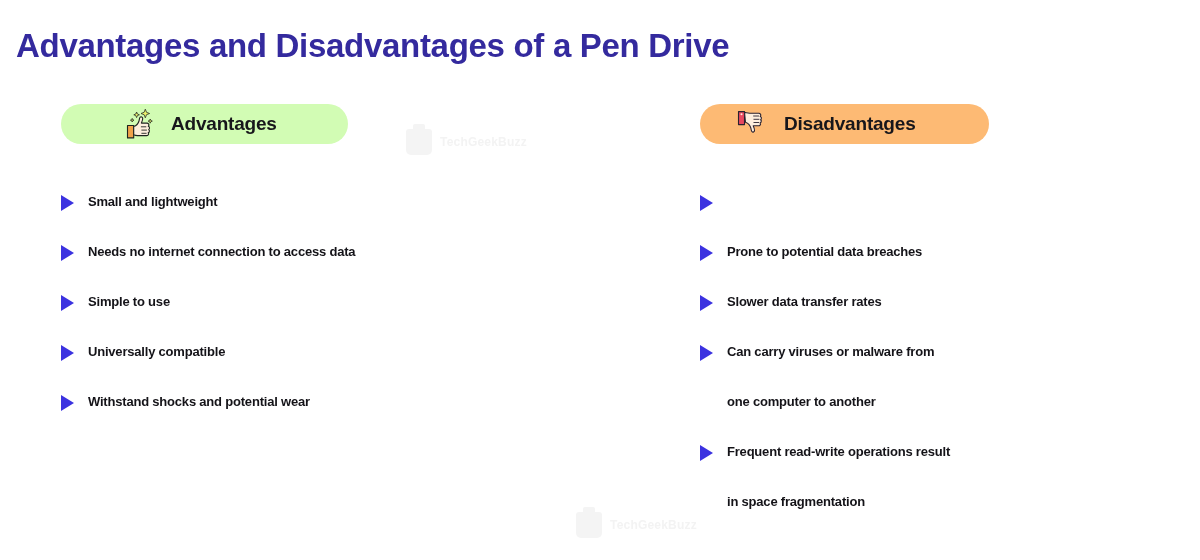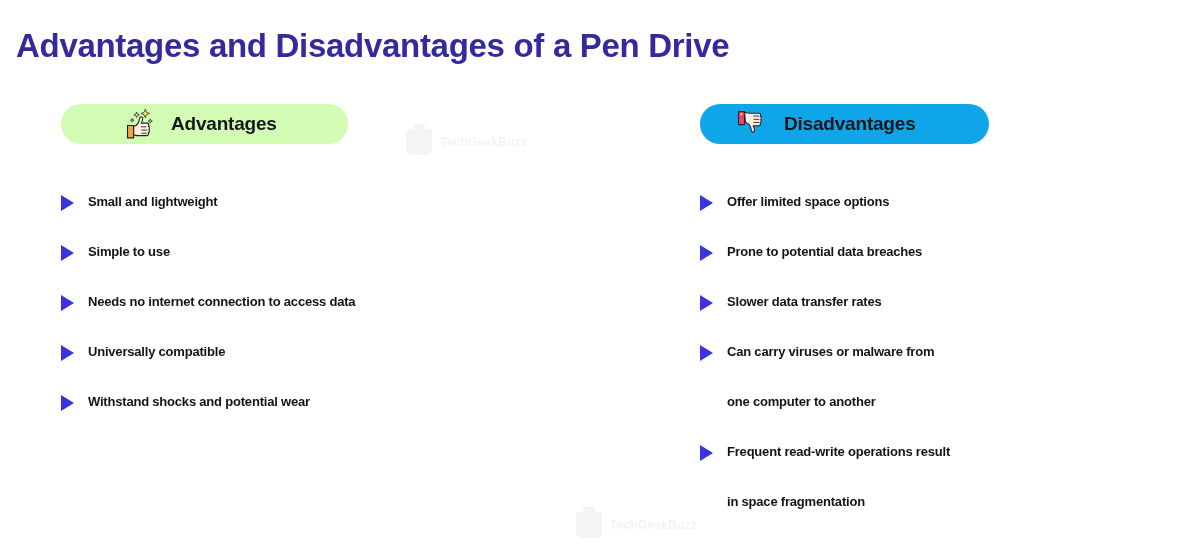--- a/index.html
+++ b/index.html
@@ -51,21 +51,21 @@
     border-radius: 27px;
     box-sizing: border-box;
   }
   .pill.advantages {
     width: 287px;
     background: #d2fcb4;
     padding-left: 58px;
   }
   .pill.disadvantages {
     width: 289px;
-    background: #0ea5e9;
+    background: #fdba74;
     padding-left: 32px;
   }
   .pill-icon {
     width: 38px;
     height: 38px;
     flex: 0 0 38px;
     display: block;
   }
   .pill-label {
     margin-left: 14px;
@@ -187,25 +187,25 @@
       <span class="pill-label">Advantages</span>
     </div>
 
     <ul class="list">
       <li class="list-item">
         <span class="bullet"></span>
         <span class="item-text">Small and lightweight</span>
       </li>
       <li class="list-item">
         <span class="bullet"></span>
+        <span class="item-text">Needs no internet connection to access data</span>
+      </li>
+      <li class="list-item">
+        <span class="bullet"></span>
         <span class="item-text">Simple to use</span>
-      </li>
-      <li class="list-item">
-        <span class="bullet"></span>
-        <span class="item-text">Needs no internet connection to access data</span>
       </li>
       <li class="list-item">
         <span class="bullet"></span>
         <span class="item-text">Universally compatible</span>
       </li>
       <li class="list-item">
         <span class="bullet"></span>
         <span class="item-text">Withstand shocks and potential wear</span>
       </li>
     </ul>
@@ -223,21 +223,20 @@
             <path d="M21.6 11.0 h5.0 M21.9 14.3 h5.1 M21.9 17.5 h4.8" fill="none" stroke-width="0.9"></path>
           </g>
         </svg>
       </span>
       <span class="pill-label">Disadvantages</span>
     </div>
 
     <ul class="list">
       <li class="list-item">
         <span class="bullet"></span>
-        <span class="item-text">Offer limited space options</span>
       </li>
       <li class="list-item">
         <span class="bullet"></span>
         <span class="item-text">Prone to potential data breaches</span>
       </li>
       <li class="list-item">
         <span class="bullet"></span>
         <span class="item-text">Slower data transfer rates</span>
       </li>
       <li class="list-item">

